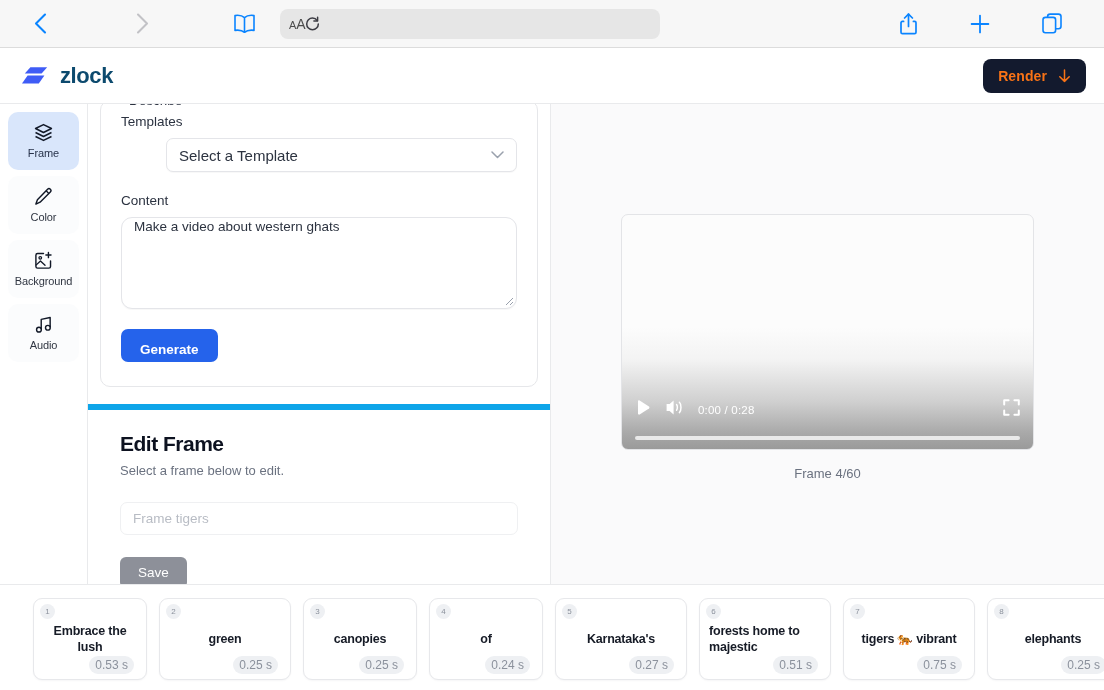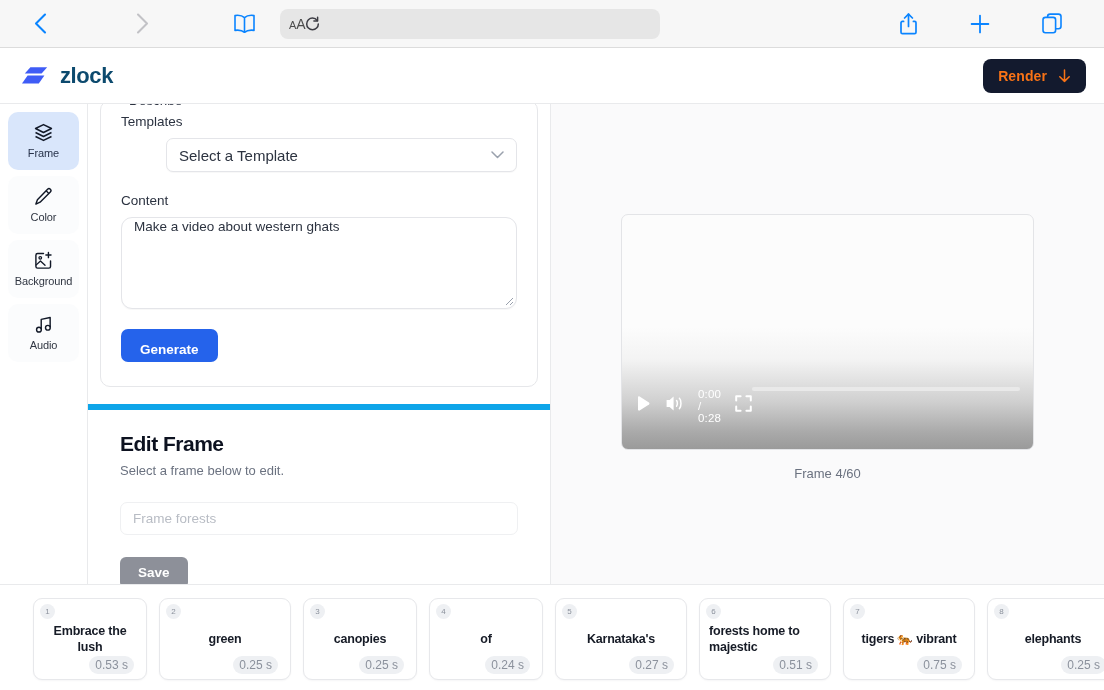--- a/index.html
+++ b/index.html
@@ -208,21 +208,21 @@
     background: #fff;
     display: flex; align-items: center;
     padding: 0 12px;
     font-size: 13.5px;
     color: #b8bcc4;
   }
   .btn-save {
     margin-top: 22px;
     background: #8d9099;
     color: #fff;
-    font-size: 13.5px; font-weight: 700;
+    font-size: 13.5px; font-weight: 400;
     border: none; border-radius: 6px;
     height: 31px; padding: 0 18px;
     cursor: default;
   }
 
   
   .preview-col {
     flex: 1;
     background: #fafafb;
     display: flex; flex-direction: column;
@@ -234,21 +234,21 @@
     border: 1px solid #e3e4e7;
     border-radius: 7px;
     background: linear-gradient(180deg,#fcfcfc 0%,#fcfcfc 48%,#f3f3f3 62%,#cfcfcf 80%,#a9a9a9 93%,#9a9a9a 100%);
     position: relative;
     overflow: hidden;
   }
   .v-controls {
     position: absolute;
     left: 0; right: 0; bottom: 0;
     height: 62px;
-    display: flex; 
+    display: flex; flex-direction: column;
     justify-content: flex-end;
     padding: 0 13px 9px 13px;
   }
   .v-row {
     display: flex; align-items: center; gap: 14px;
     margin-bottom: 16px;
     color: #ffffff;
   }
   .v-time { font-size: 11.5px; color: #fff; letter-spacing: 0.2px; }
   .v-fs { margin-left: auto; }
@@ -455,21 +455,21 @@
           </svg>
         </div>
 
         <button class="btn-generate">Generate</button>
       </fieldset>
 
       <div class="edit-card">
         <div class="edit-title">Edit Frame</div>
         <div class="edit-sub">Select a frame below to edit.</div>
         <div class="frame-input">
-          <span>Frame forests</span>
+          <span>Frame tigers</span>
         </div>
         <button class="btn-save">Save</button>
       </div>
 
     </div>
   </div>
 
   <div class="preview-col">
     <div class="video-frame">
       <div class="v-controls">

